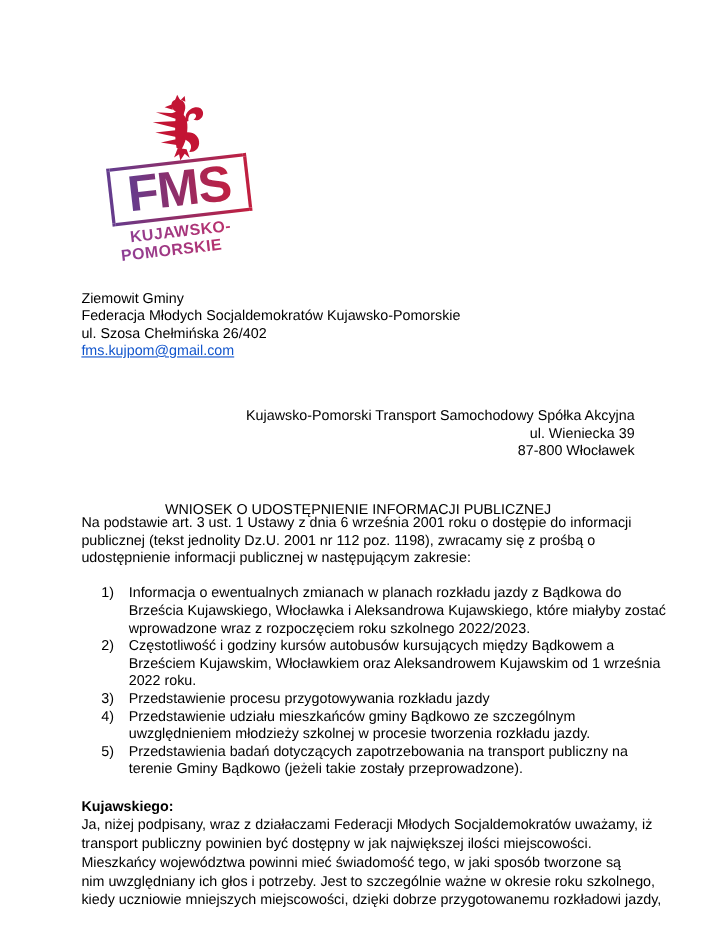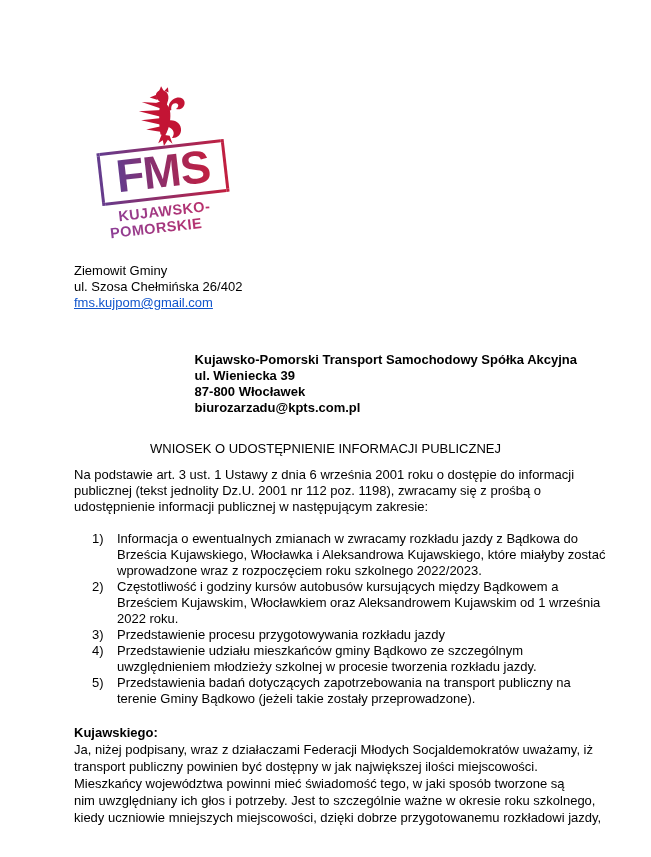--- a/index.html
+++ b/index.html
@@ -40,24 +40,24 @@
     background:linear-gradient(95deg,var(--region-left,#8a3f98),var(--region-right,#c22d62));
     -webkit-background-clip:text; background-clip:text; color:transparent;
   }
   .region-l1 { padding-left:13px; }
   .region-l2 { padding-left:3px; }
 
   
   .sender { position:absolute; left:74px; top:263px; }
   .sender > div, .sender > a { display:block; }
   .email-link { color:var(--link,#1155cc); cursor:pointer; }
-  .recipient { position:absolute; right:74px; top:352px; text-align:left;font-weight:bold; }
+  .recipient { position:absolute; right:74px; top:370px; text-align:right; }
 
   
-  .title { position:absolute; left:0; top:441px; width:100%; text-align:center;
+  .title { position:absolute; left:0; top:455px; width:100%; text-align:center;
            font-size:13px; font-weight:400; line-height:16px; }
   .intro { position:absolute; left:74px; top:467px; width:560px; }
   .requests { position:absolute; left:74px; top:531px; width:570px; list-style:none; }
   .req { display:flex; }
   .req-num { flex:0 0 25px; margin-left:18px; }
   .req-text { flex:1; }
   .just-heading { position:absolute; left:74px; top:725px; font-weight:700; }
   .just-body { position:absolute; left:74px; top:741px; width:570px; line-height:17px; }
 </style>
 </head>
@@ -84,44 +84,44 @@
       <span class="fms-text">FMS</span>
     </div>
     <div class="region">
       <div class="region-l1">KUJAWSKO-</div>
       <div class="region-l2">POMORSKIE</div>
     </div>
   </div>
 
   <div class="sender">
     <div>Ziemowit Gminy</div>
+    <div>Federacja Młodych Socjaldemokratów Kujawsko-Pomorskie</div>
     <div>ul. Szosa Chełmińska 26/402</div>
     <a href="#" class="email-link">fms.kujpom@gmail.com</a>
   </div>
 
   <div class="recipient">
     <div>Kujawsko-Pomorski Transport Samochodowy Spółka Akcyjna</div>
     <div>ul. Wieniecka 39</div>
     <div>87-800 Włocławek</div>
-    <div>biurozarzadu@kpts.com.pl</div>
   </div>
 
   <h1 class="title">WNIOSEK O UDOSTĘPNIENIE INFORMACJI PUBLICZNEJ</h1>
 
   <div class="intro">
       <div class="line">Na podstawie art. 3 ust. 1 Ustawy z dnia 6 września 2001 roku o dostępie do informacji</div>
       <div class="line">publicznej (tekst jednolity Dz.U. 2001 nr 112 poz. 1198), zwracamy się z prośbą o</div>
       <div class="line">udostępnienie informacji publicznej w następującym zakresie:</div>
     </div>
 
   <ol class="requests">
     <li class="req">
       <span class="req-num">1)</span>
       <span class="req-text">
-          <div class="line">Informacja o ewentualnych zmianach w zwracamy rozkładu jazdy z Bądkowa do</div>
+          <div class="line">Informacja o ewentualnych zmianach w planach rozkładu jazdy z Bądkowa do</div>
           <div class="line">Brześcia Kujawskiego, Włocławka i Aleksandrowa Kujawskiego, które miałyby zostać</div>
           <div class="line">wprowadzone wraz z rozpoczęciem roku szkolnego 2022/2023.</div>
         </span>
     </li>
     <li class="req">
       <span class="req-num">2)</span>
       <span class="req-text">
           <div class="line">Częstotliwość i godziny kursów autobusów kursujących między Bądkowem a</div>
           <div class="line">Brześciem Kujawskim, Włocławkiem oraz Aleksandrowem Kujawskim od 1 września</div>
           <div class="line">2022 roku.</div>

